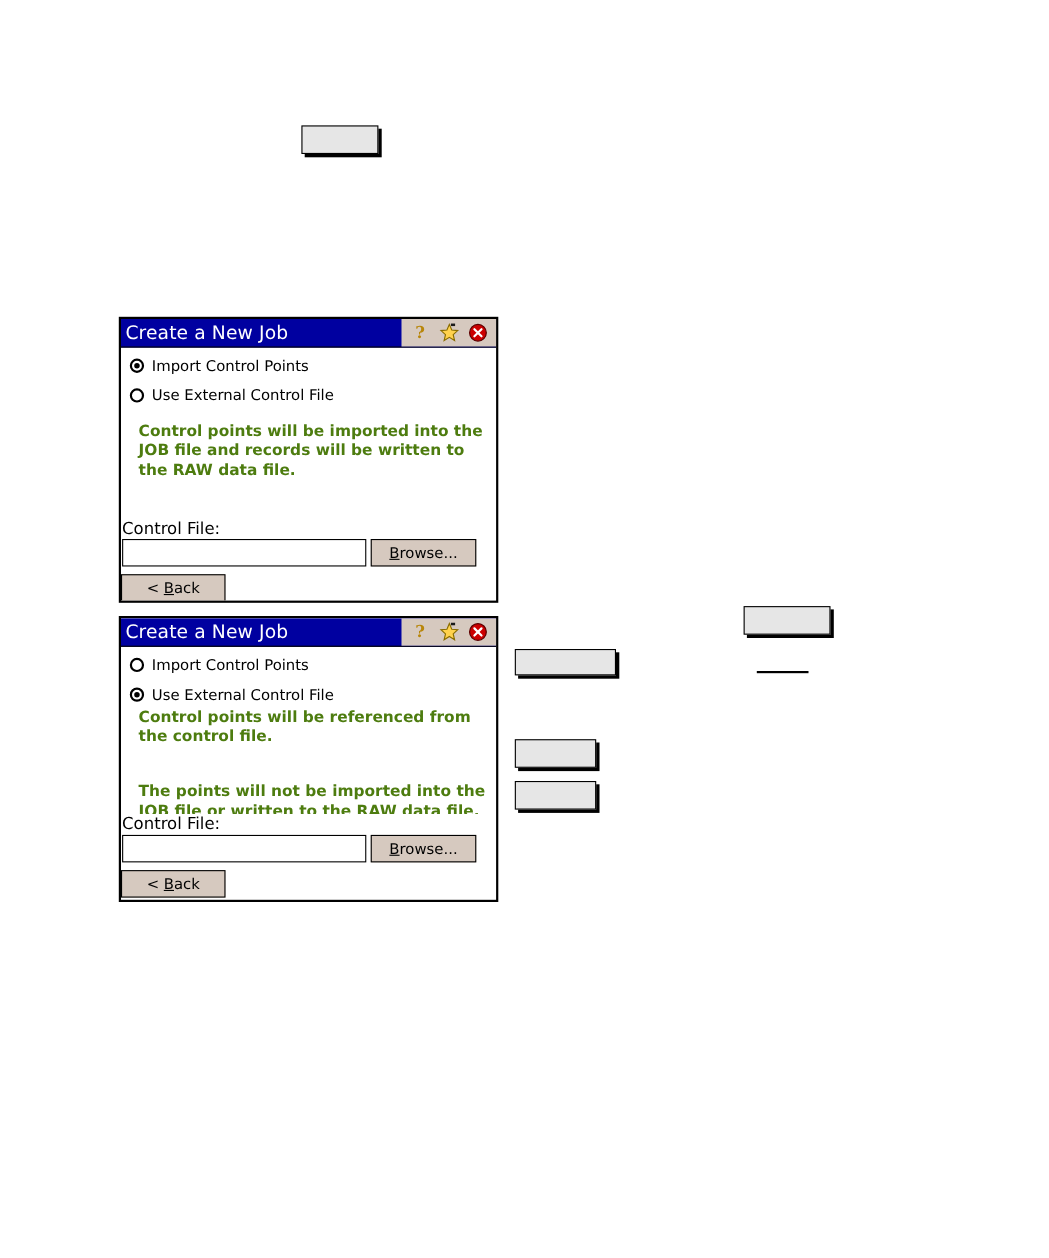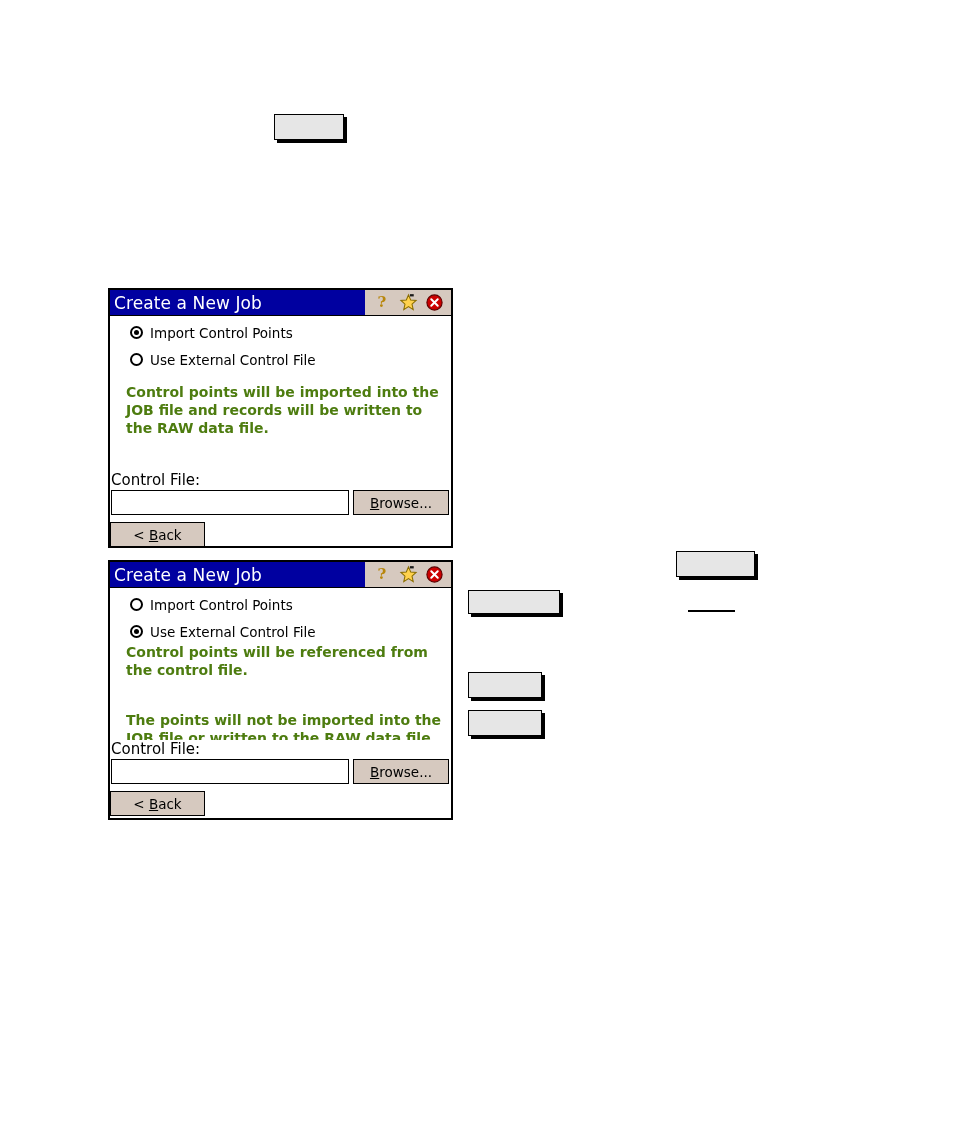--- a/index.html
+++ b/index.html
@@ -82,21 +82,21 @@
   .dlg-body {
     position: relative;
     height: calc(100% - 26px);
     box-sizing: border-box;
   }
 
   .radio-row {
     display: flex;
     align-items: center;
     height: 23px;
-    padding-left: 20px;
+    padding-left: 8px;
   }
   .radio {
     width: 13px;
     height: 13px;
     border: 2px solid #000000;
     border-radius: 50%;
     box-sizing: border-box;
     background: #ffffff;
     position: relative;
     flex: none;
@@ -158,21 +158,21 @@
     display: flex;
     align-items: center;
     justify-content: center;
     font-size: 13.5px;
     color: #000000;
     white-space: nowrap;
   }
   .btn-browse {
     width: 96px;
     margin-left: 4px;
-    margin-right: 2px;
+    margin-right: 18px;
   }
   .nav-row {
     position: absolute;
     left: 0;
     right: 0;
     height: 25px;
     display: flex;
     align-items: stretch;
     justify-content: flex-start;
   }

